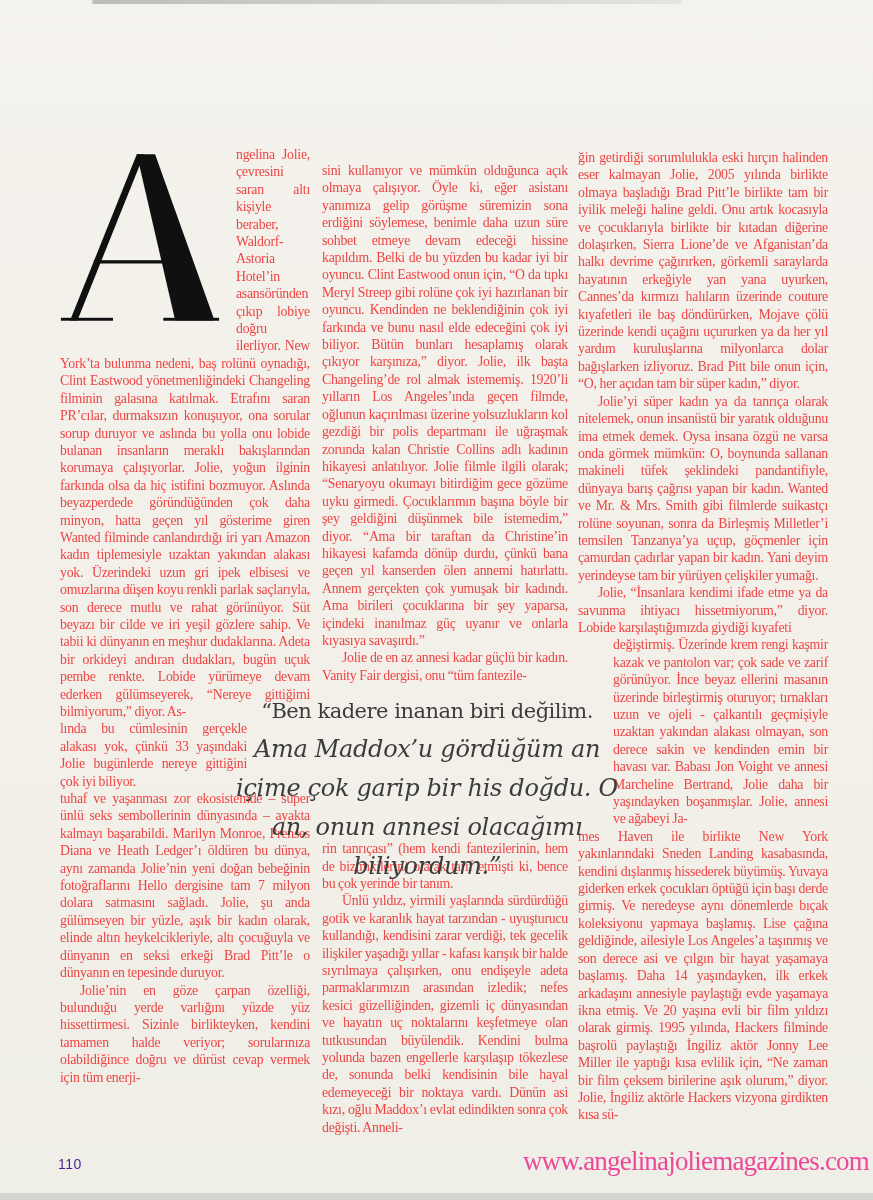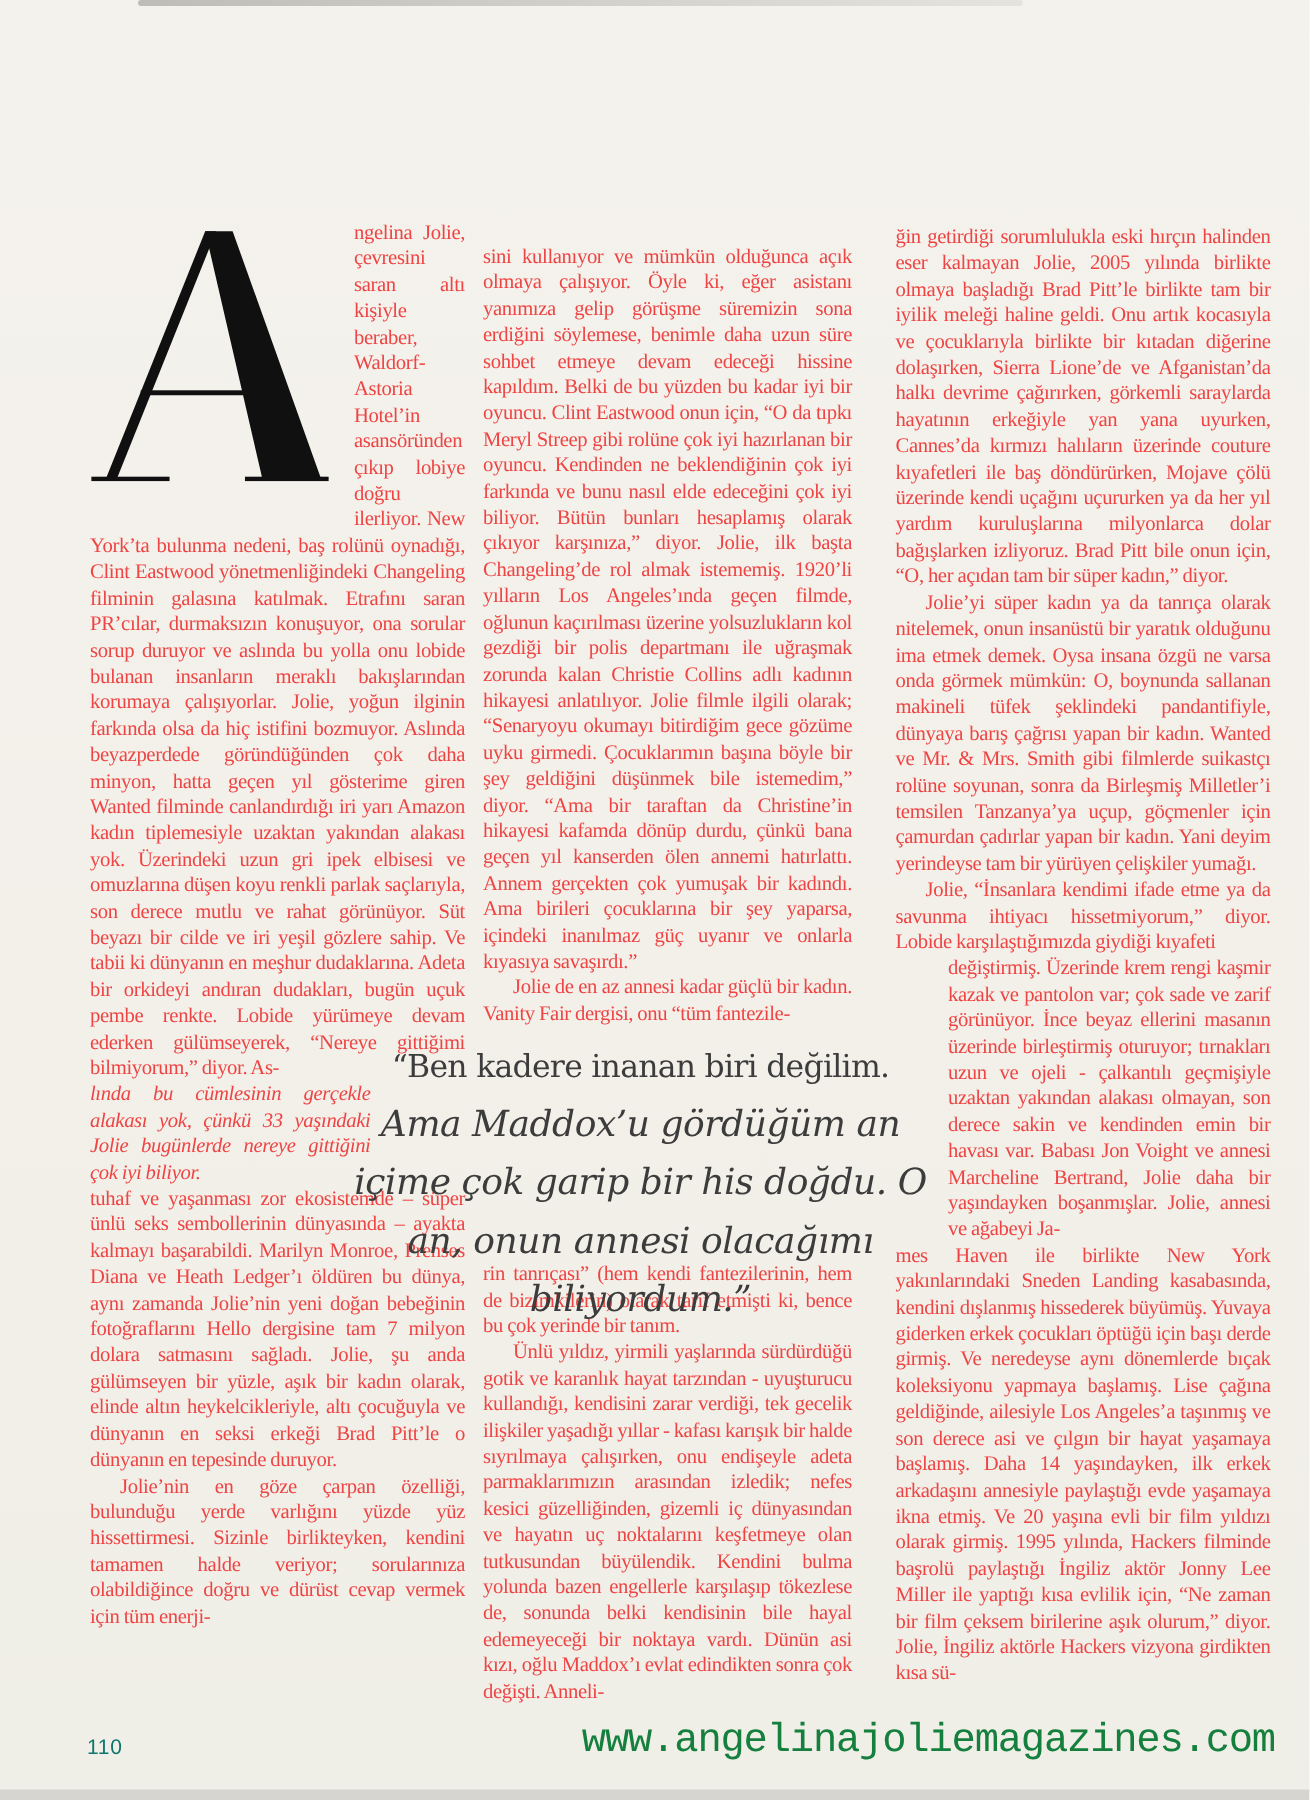--- a/index.html
+++ b/index.html
@@ -15,23 +15,23 @@
     position:absolute;
     text-align:justify;
     font-size:13.8px;
     line-height:17.4px;
     letter-spacing:-0.25px;
     word-spacing:-0.4px;
     color:#ef4444;
   }
   .col1 { left:60px;  top:146px; width:250px; }
   .col2 { left:322px; top:162px; width:246px; }
-  .col3 { left:578px; top:149px; width:250px;margin-left:19px; }
+  .col3 { left:578px; top:149px; width:250px; }
   .indent { text-indent:20px; }
-  .narrow-right { margin-right:63px;font-style:italic; }  
+  .narrow-right { margin-right:63px; }  
   .narrow-left  { margin-left:35px;  }  
   .pq-spacer { height:156px; }          
 
   .dropcap {
     float:left; width:168px; height:186px;
     margin:4px 8px 2px 0;
   }
   .dropcap svg { display:block; width:160px; height:182px; }
   .sr-only {
     position:absolute; width:1px; height:1px; overflow:hidden;
@@ -43,27 +43,27 @@
     text-align:center; color:#3c3c3c;
     font-family:"DejaVu Serif", serif;
     line-height:36px;
   }
   .pq-lead { font-size:21px; letter-spacing:-0.5px; }
   .pq-rest { font-size:24px; letter-spacing:-0.3px;font-style:italic; }
 
   .page-number {
     position:absolute; left:58px; top:1156px;
     font-family:"Liberation Sans", sans-serif;
-    font-size:14px; color:#0f766e; letter-spacing:0.5px;
+    font-size:14px; color:#4c1d95; letter-spacing:0.5px;
   }
   .site-url {
-    position:absolute; right:23px; top:1146px;
-    font-family:Liberation Mono, monospace;
+    position:absolute; right:4px; top:1146px;
+    font-family:Liberation Serif, serif;
     font-size:27px; font-weight:400; letter-spacing:-0.8px;
-    color:#15803d;
+    color:#ec4899;
   }
 
   .artifact-top {
     position:absolute; left:92px; top:0; width:590px; height:4px;
     background:linear-gradient(to right, rgba(25,25,25,.55), rgba(25,25,25,.15));
     opacity:.45; border-radius:2px;
   }
   .artifact-bottom {
     position:absolute; left:0; bottom:0; width:873px; height:7px;
     background:rgba(90,88,78,.16);

